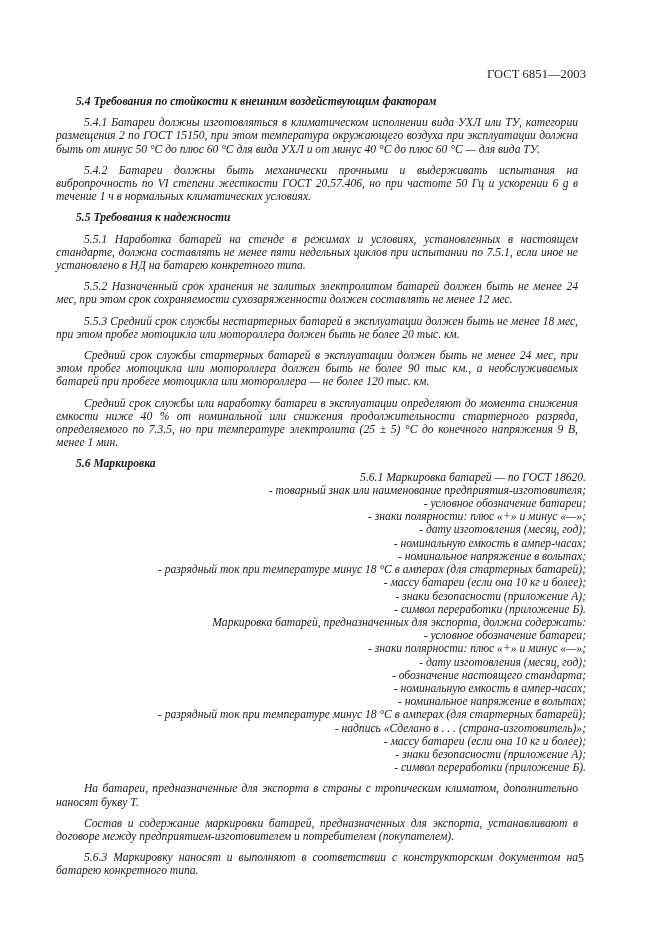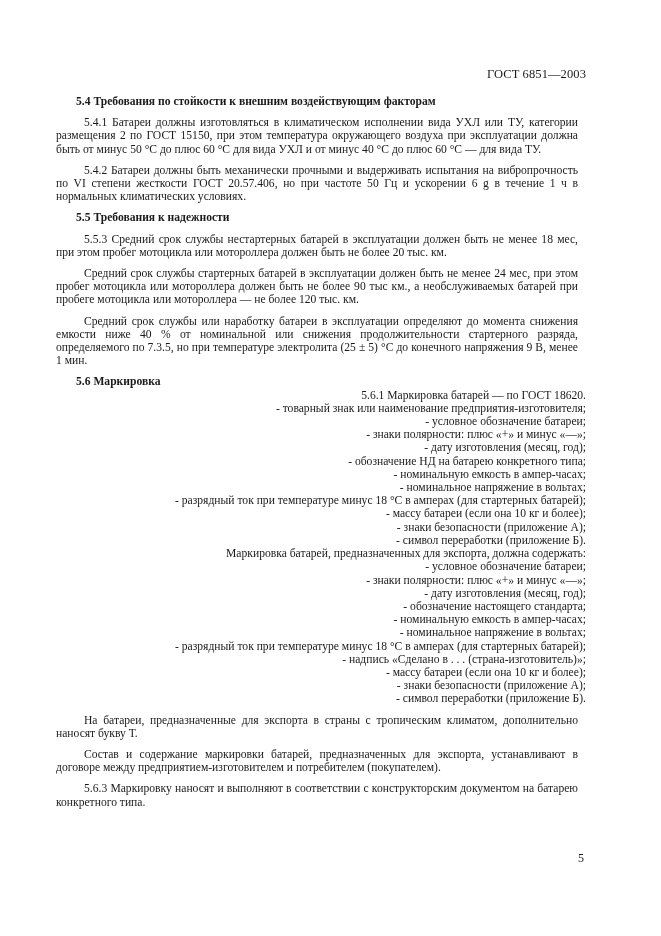--- a/index.html
+++ b/index.html
@@ -7,54 +7,55 @@
     width: 661px; height: 936px; position: relative; overflow: hidden;
     font-family: "Liberation Serif", "DejaVu Serif", serif;
     color: #1a1a1a;
   }
   .header {
     position: absolute; top: 67px; right: 75px;
     font-weight: normal; font-size: 12.5px; letter-spacing: 0.1px;
   }
   .content {
     position: absolute; top: 95px; left: 48px; width: 538px;
-    font-size: 11.6px; line-height: 13.2px;
+    font-size: 11.6px; line-height: 13.2px; font-style: italic;
   }
   .p { text-align: justify; text-align-last: left; margin: 8px; }
   .ind { text-indent: 28px; }
   .h { font-weight: bold; padding-left: 28px; margin: 0; }
   .li { padding-left: 28px; margin: 0; white-space: nowrap; text-align: right; }
   .page-num {
     position: absolute; top: 851px; left: 578px; font-size: 12px;
   }
 </style>
 </head>
 <body>
 
 <div class="header">ГОСТ 6851—2003</div>
 
 <div class="content">
   <p class="h">5.4 Требования по стойкости к внешним воздействующим факторам</p>
   <p class="p ind">5.4.1 Батареи должны изготовляться в климатическом исполнении вида УХЛ или ТУ, категории размещения 2 по ГОСТ 15150, при этом температура окружающего воздуха при эксплуатации должна быть от минус 50 °С до плюс 60 °С для вида УХЛ и от минус 40 °С до плюс 60 °С — для вида ТУ.</p>
   <p class="p ind">5.4.2 Батареи должны быть механически прочными и выдерживать испытания на вибропрочность по VI степени жесткости ГОСТ 20.57.406, но при частоте 50 Гц и ускорении 6 g в течение 1 ч в нормальных климатических условиях.</p>
 
   <p class="h">5.5 Требования к надежности</p>
+  <p class="p ind">5.5.1 Наработка батарей на стенде в режимах и условиях, установленных в настоящем стандарте, должна составлять не менее пяти недельных циклов при испытании по 7.5.1, если иное не установлено в НД на батарею конкретного типа.</p>
+  <p class="p ind">5.5.2 Назначенный срок хранения не залитых электролитом батарей должен быть не менее 24 мес, при этом срок сохраняемости сухозаряженности должен составлять не менее 12 мес.</p>
   <p class="p ind">5.5.3 Средний срок службы нестартерных батарей в эксплуатации должен быть не менее 18 мес, при этом пробег мотоцикла или мотороллера должен быть не более 20 тыс. км.</p>
   <p class="p ind">Средний срок службы стартерных батарей в эксплуатации должен быть не менее 24 мес, при этом пробег мотоцикла или мотороллера должен быть не более 90 тыс км., а необслуживаемых батарей при пробеге мотоцикла или мотороллера — не более 120 тыс. км.</p>
   <p class="p ind">Средний срок службы или наработку батареи в эксплуатации определяют до момента снижения емкости ниже 40 % от номинальной или снижения продолжительности стартерного разряда, определяемого по 7.3.5, но при температуре электролита (25 ± 5) °С до конечного напряжения 9 В, менее 1 мин.</p>
 
   <p class="h">5.6 Маркировка</p>
   <p class="li">5.6.1 Маркировка батарей — по ГОСТ 18620.</p>
 
   <div>
     <p class="li">- товарный знак или наименование предприятия-изготовителя;</p>
     <p class="li">- условное обозначение батареи;</p>
     <p class="li">- знаки полярности: плюс «+» и минус «—»;</p>
     <p class="li">- дату изготовления (месяц, год);</p>
-    <p class="li">- обозначение НД на батарею конкретного типа;</p>
     <p class="li">- номинальную емкость в ампер-часах;</p>
     <p class="li">- номинальное напряжение в вольтах;</p>
     <p class="li">- разрядный ток при температуре минус 18 °С в амперах (для стартерных батарей);</p>
     <p class="li">- массу батареи (если она 10 кг и более);</p>
     <p class="li">- знаки безопасности (приложение А);</p>
     <p class="li">- символ переработки (приложение Б).</p>
   </div>
 
   <p class="li">Маркировка батарей, предназначенных для экспорта, должна содержать:</p>
 

